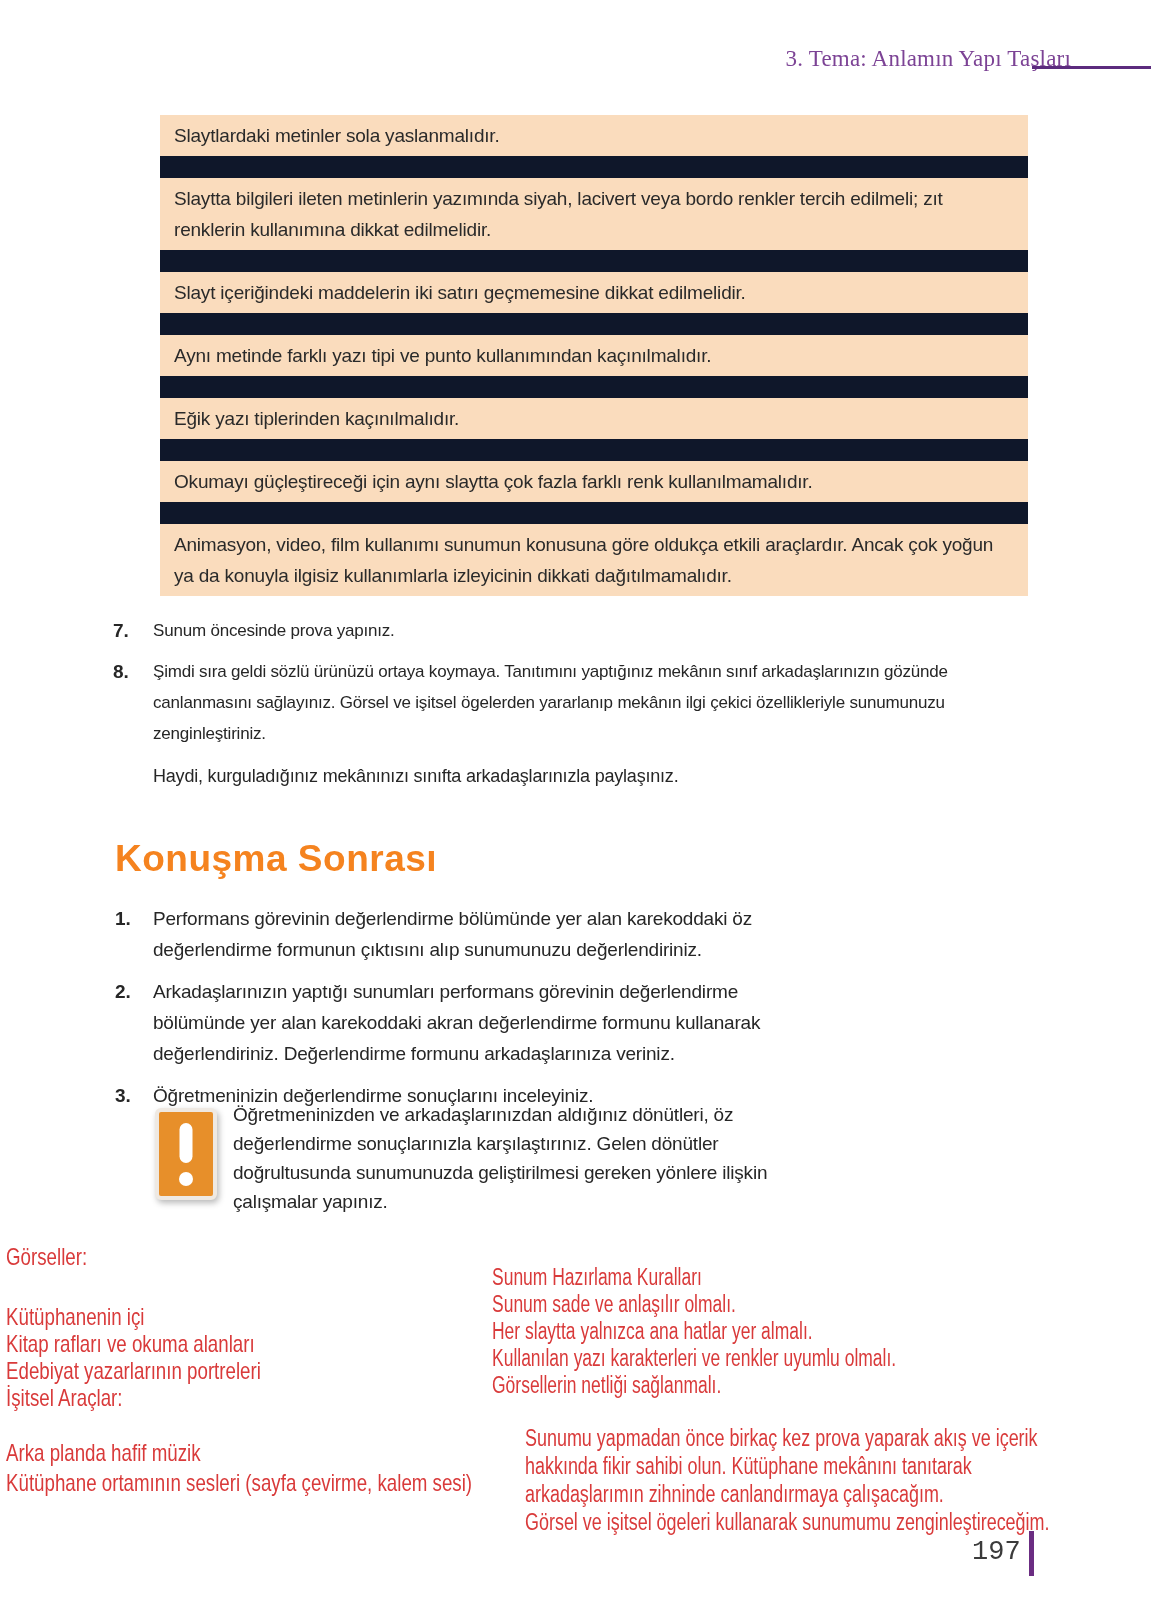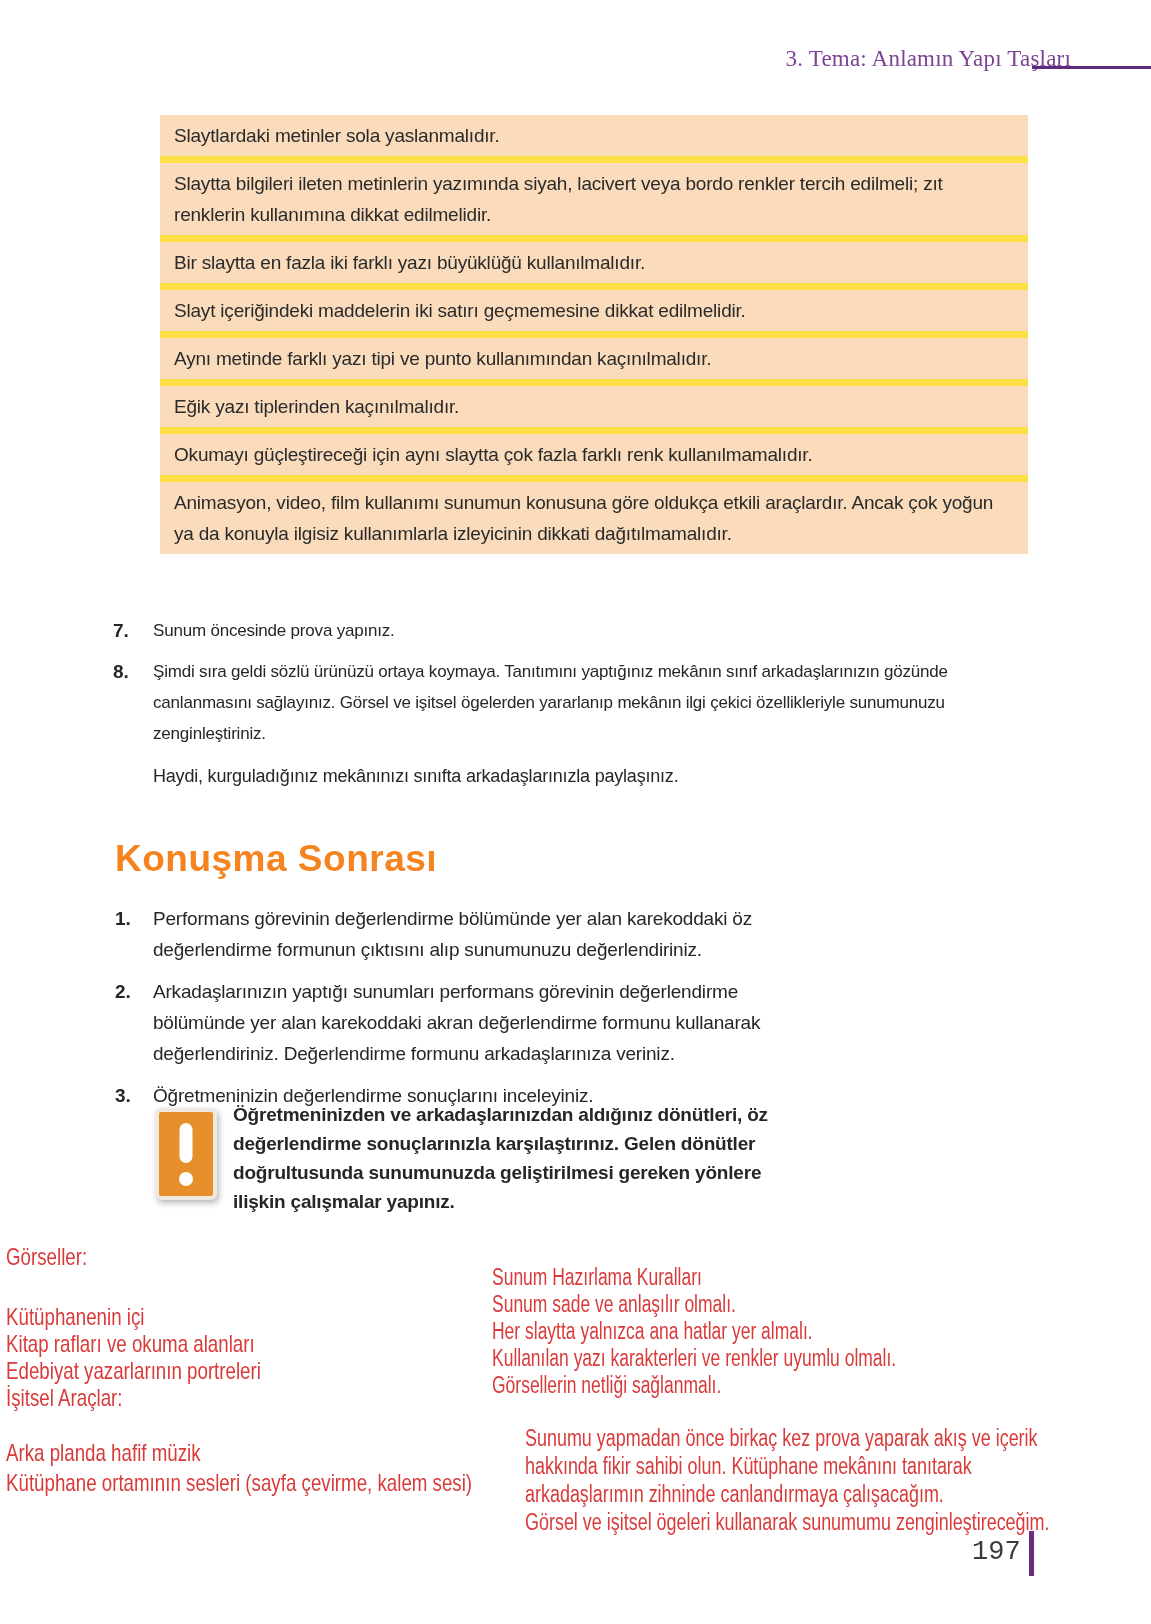--- a/index.html
+++ b/index.html
@@ -18,22 +18,22 @@
     font-family:"Liberation Serif",serif;
     font-size:23px;color:#7c4395;letter-spacing:0.2px;
   }
   .header-line{
     position:absolute;top:66px;left:1032px;right:10px;height:3px;
     background:#5c2b7e;
   }
   
   .rules-box{
     position:absolute;left:160px;top:115px;width:868px;
-    background:#fde047;
-    display:flex;flex-direction:column;gap:7px;
+    background:#0f172a;
+    display:flex;flex-direction:column;gap:22px;
   }
   .rule-row{
     background:#fadcbd;
     padding:5px 14px;
     font-size:19px;line-height:31px;letter-spacing:-0.2px;color:#2a2a2a;
   }
   
   .steps{position:absolute;left:113px;top:615px;width:920px;}
   .step{display:flex;margin-bottom:10px;}
   .step-num{width:40px;flex:0 0 40px;font-weight:bold;font-size:19px;line-height:31px;}
@@ -55,21 +55,21 @@
   .warn-icon{
     flex:0 0 54px;width:54px;height:84px;margin-top:8px;
     background:#e78f2a;border:4px solid #efe9e2;border-radius:6px;
     box-shadow:2px 3px 6px rgba(0,0,0,0.28);
     position:relative;
   }
   .warn-bar{position:absolute;left:50%;top:11px;transform:translateX(-50%);
     width:13px;height:40px;background:#ffffff;border-radius:7px;}
   .warn-dot{position:absolute;left:50%;bottom:10px;transform:translateX(-50%);
     width:14px;height:14px;background:#ffffff;border-radius:50%;}
-  .warn-text{width:580px;font-size:19px;line-height:29px;letter-spacing:-0.2px;font-weight:bold;}
+  .warn-text{width:580px;font-size:19px;line-height:29px;letter-spacing:-0.2px;}
   
   .ann{color:#d93a3a;transform-origin:0 0;white-space:nowrap;}
   .ann-left{position:absolute;left:6px;top:1243px;font-size:24px;line-height:27px;transform:scaleX(0.78);}
   .ann-left .gap-lg{margin-bottom:33px;}
   .ann-left .gap-md{margin-bottom:27px;}
   .ann-left .tall{line-height:30px;}
   .ann-right1{position:absolute;left:492px;top:1264px;font-size:23px;line-height:27px;transform:scaleX(0.76);}
   .ann-right2{position:absolute;left:525px;top:1424px;font-size:23px;line-height:28px;transform:scaleX(0.78);}
   
   .page-num{
@@ -82,21 +82,20 @@
 <body>
 
 <div class="page">
 
   <span class="header-title">3. Tema: Anlamın Yapı Taşları</span>
   <div class="header-line"></div>
 
   <div class="rules-box">
     <div class="rule-row">Slaytlardaki metinler sola yaslanmalıdır.</div>
     <div class="rule-row">Slaytta bilgileri ileten metinlerin yazımında siyah, lacivert veya bordo renkler tercih edilmeli; zıt renklerin kullanımına dikkat edilmelidir.</div>
-    <div class="rule-row">Bir slaytta en fazla iki farklı yazı büyüklüğü kullanılmalıdır.</div>
     <div class="rule-row">Slayt içeriğindeki maddelerin iki satırı geçmemesine dikkat edilmelidir.</div>
     <div class="rule-row">Aynı metinde farklı yazı tipi ve punto kullanımından kaçınılmalıdır.</div>
     <div class="rule-row">Eğik yazı tiplerinden kaçınılmalıdır.</div>
     <div class="rule-row">Okumayı güçleştireceği için aynı slaytta çok fazla farklı renk kullanılmamalıdır.</div>
     <div class="rule-row">Animasyon, video, film kullanımı sunumun konusuna göre oldukça etkili araçlardır. Ancak çok yoğun ya da konuyla ilgisiz kullanımlarla izleyicinin dikkati dağıtılmamalıdır.</div>
   </div>
 
   <div class="steps">
     <div class="step">
       <span class="step-num">7.</span>

